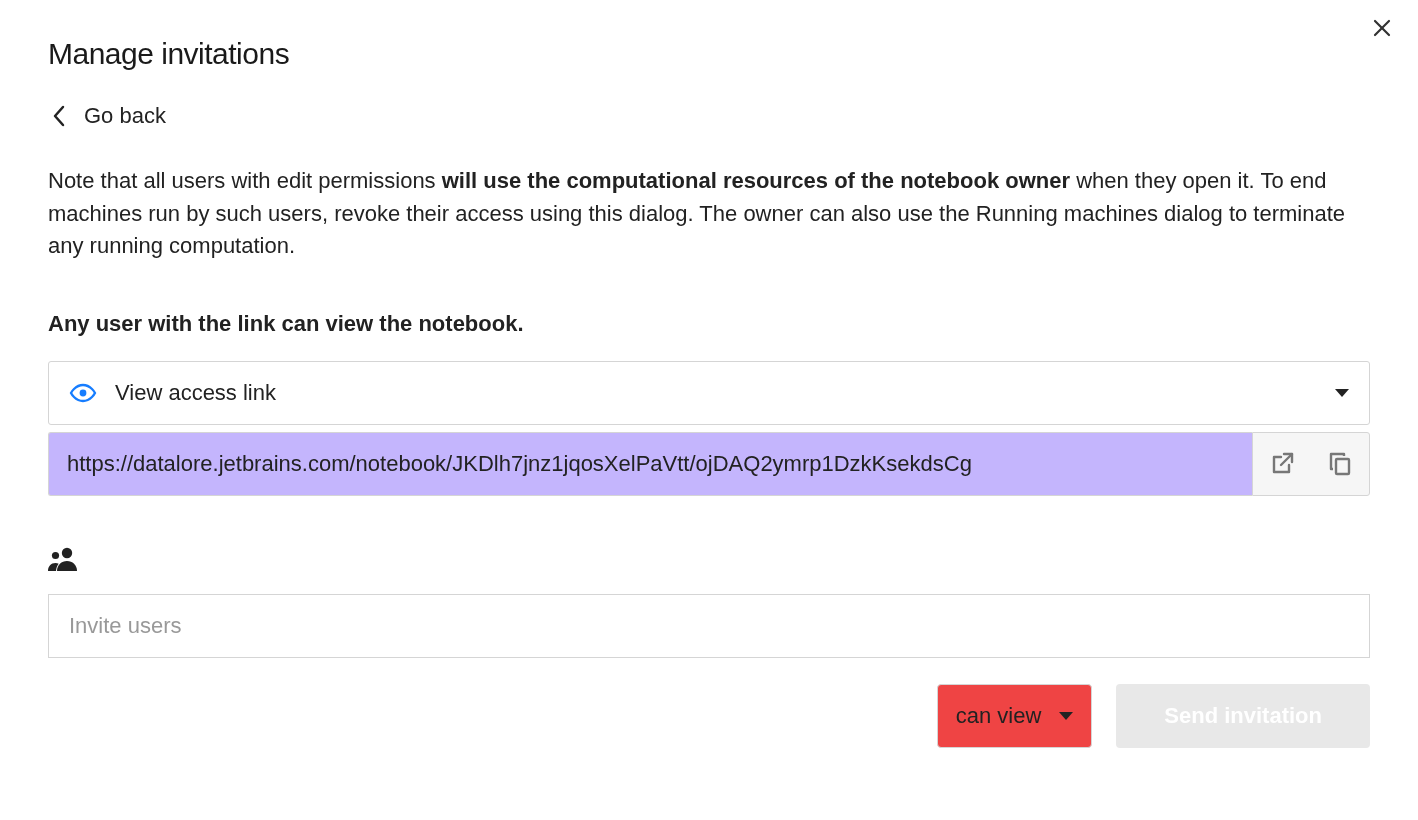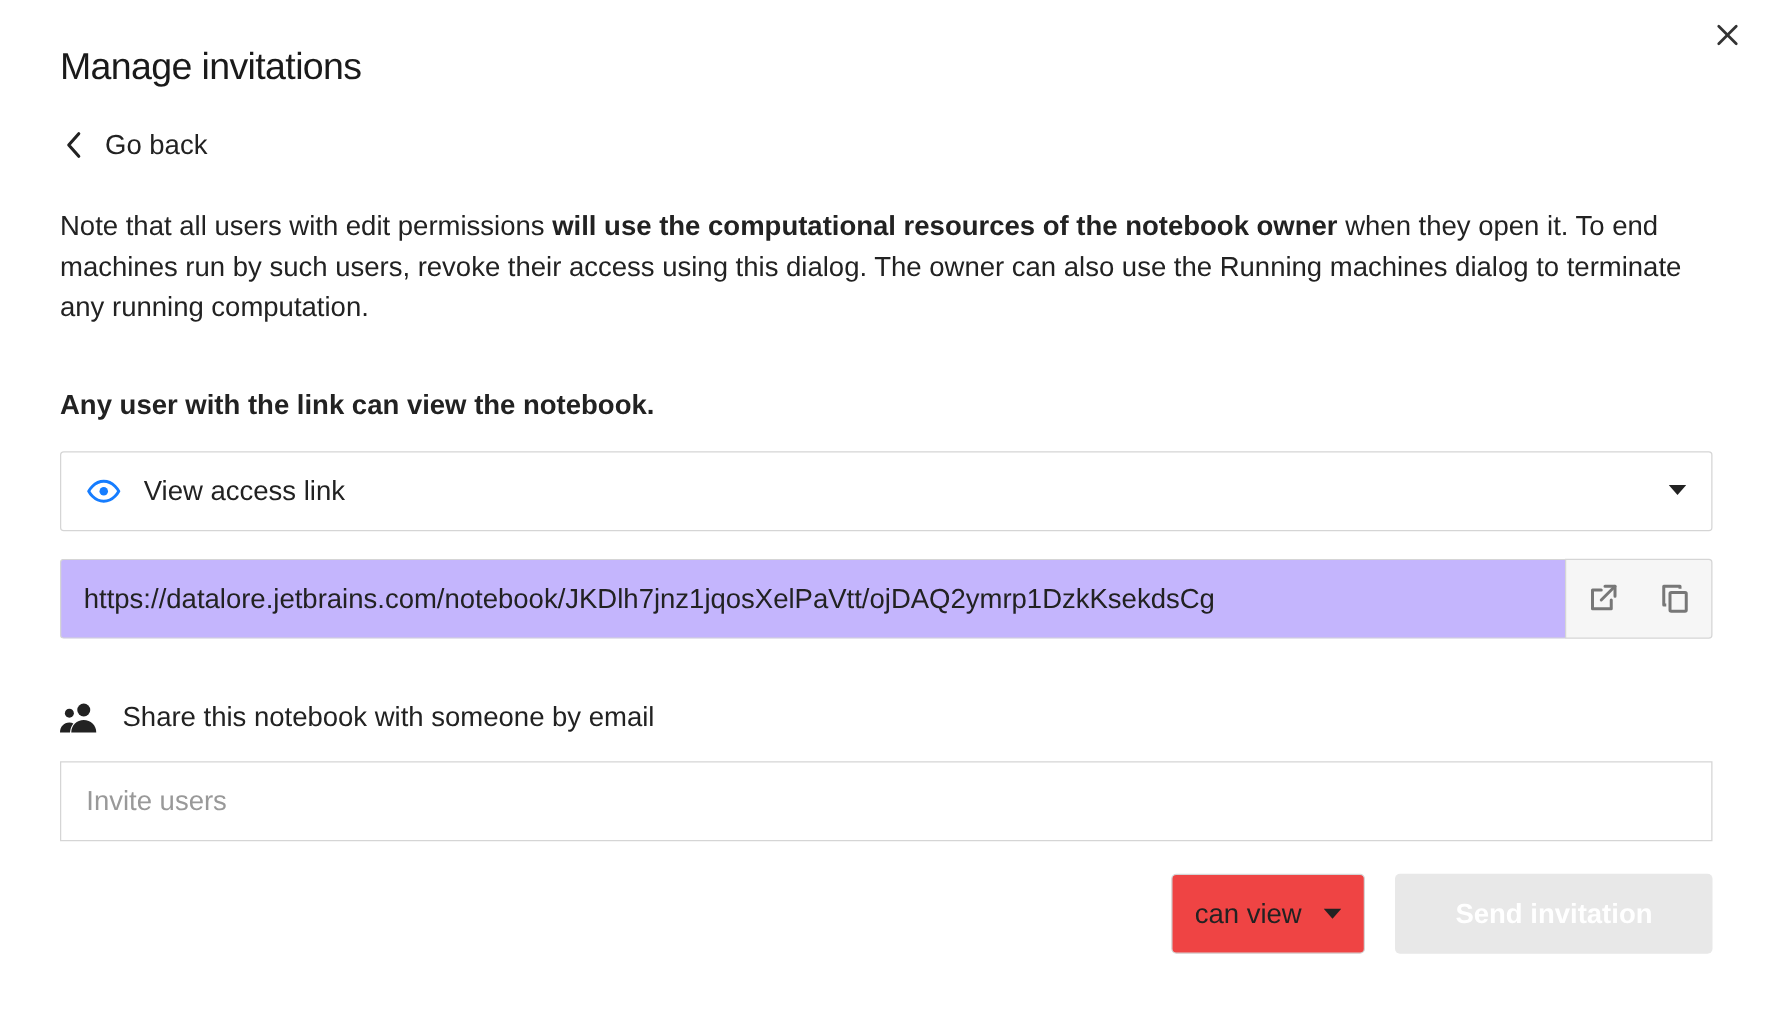--- a/index.html
+++ b/index.html
@@ -56,21 +56,21 @@
       margin-bottom: 24px;
       font-weight: bold;
     }
     .dropdown {
       border: 1px solid #d5d5d5;
       border-radius: 3px;
       height: 64px;
       display: flex;
       align-items: center;
       padding: 0 20px;
-      margin-bottom: 22px;
+      margin-bottom: 7px;
       cursor: pointer;
       background: #fff;
       width: 100%;
     }
     .dropdown .eye { color: #167dff; margin-right: 18px; display:flex; }
     .dropdown .label { font-size: 22px; flex: 1; color:#222; }
     .dropdown .caret { color: #222; }
     .link-row {
       display: flex;
       height: 64px;
@@ -218,21 +218,20 @@
 
 <div class="share-heading">
   <span class="people-icon">
     <svg width="30" height="26" viewBox="0 0 30 26" fill="currentColor">
       <circle cx="19" cy="7" r="5.2"></circle>
       <path d="M9 25 c0-6 4.5-10 10-10 s10 4 10 10 Z"></path>
       <circle cx="7.5" cy="9.5" r="3.6"></circle>
       <path d="M0 25 c0-4.5 3-8 7.5-8 c1.2 0 2.3 .2 3.2 .7 c-1.6 1.9-2.5 4.4-2.7 7.3 Z"></path>
     </svg>
   </span>
-  <span>Share this notebook with someone by email</span>
 </div>
 
 <input class="invite-input" type="text" placeholder="Invite users" style="">
 
 <div class="footer-row">
   <div class="perm-dropdown">
     <span>can view</span>
     <svg width="14" height="10" viewBox="0 0 14 10">
         <polygon points="0,1 14,1 7,9" fill="currentColor"></polygon>
       </svg>

